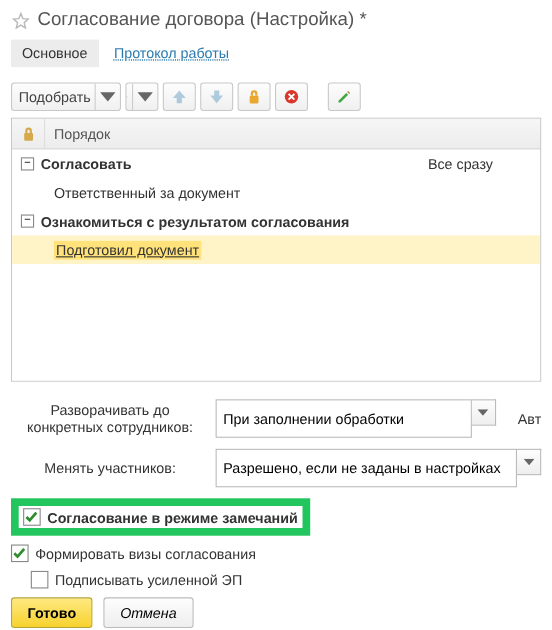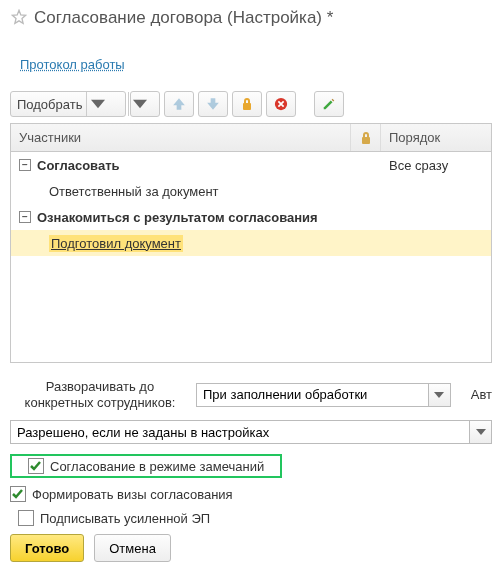--- a/index.html
+++ b/index.html
@@ -4,42 +4,42 @@
 <style>
   * { box-sizing: border-box; margin: 0; padding: 0; }
   body {
     font-family: Arial, sans-serif;
     font-size: 13px;
     color: #333;
     background: #fff;
     width: 502px;
     padding: 8px 10px;
   }
-  .header-row { display: flex; align-items: flex-start; margin-bottom: 24px; }
+  .header-row { display: flex; align-items: flex-end; margin-bottom: 8px; }
   .star { width: 18px; height: 18px; margin-right: 6px; display:flex; align-items:center; justify-content:center; }
   .star svg { width: 16px; height: 16px; }
   h1.title { font-size: 17px; font-weight: 400; color: #555; }
   .tabs { display:flex; gap: 4px; margin-bottom: 14px; }
   .tab { padding: 5px 10px; font-size: 13px; }
   .tab.active { background: #ececec; }
   .tab.link { color: #2a7ab0; text-decoration: underline dotted; cursor: pointer; }
   .toolbar { display:flex; align-items:center; gap: 4px; margin-bottom: 6px; }
   .tbtn {
     border: 1px solid #c8c8c8;
     background: linear-gradient(#fdfdfd,#f0f0f0);
     height: 26px;
     display:flex; align-items:center; justify-content:center;
     border-radius: 3px;
     padding: 0 6px;
     cursor: pointer;
     font-size: 13px;
     color: #444;
   }
   .tbtn.icon { width: 30px; padding:0; }
-  .tbtn.split { padding-right: 16px; }
+  .tbtn.split { padding-right: 0; }
   .tbtn .dd { border-left: 1px solid #ccc; margin-left:4px; padding:0 4px; height:100%; display:flex; align-items:center; }
   .tbtn svg { width:14px; height:14px; }
   .tbtn.disabled svg { opacity: .35; }
   .tbtn.disabled { color:#aaa; }
   .toolbar-gap { width: 10px; }
 
   .grid-wrap { border:1px solid #c8c8c8; margin-bottom: 16px; }
   .grid-head { display:flex; background: linear-gradient(#f6f6f6,#ececec); border-bottom:1px solid #c8c8c8; }
   .gh-cell { padding: 6px 8px; font-size: 13px; color:#555; border-right:1px solid #ddd; display:flex; align-items:center; }
   .gh-cell:last-child { border-right:none; }
@@ -55,49 +55,50 @@
   .grow.group .gcell.col-p { font-weight:bold; }
   .expander { width:12px; height:12px; border:1px solid #888; display:inline-flex; align-items:center; justify-content:center; margin-right:6px; font-size:10px; line-height:1; color:#555; }
   .indent { display:inline-block; width:30px; }
   .grow.selected { background: #fff4c8; }
   .cell-highlight { background:#ffe27a; padding:1px 2px;text-decoration:underline; }
 
   .form-row { display:flex; align-items:center; margin-bottom:10px; gap:6px; }
   .form-label { width: 180px; font-size:13px; color:#333; line-height:1.2;text-align:center; }
   .select-wrap { flex:1; display:flex; }
   .select-input {
-    flex:1; border:1px solid #bbb; height:24px; padding:2px 6px; font-size:13px;
+    flex:1; border:1px solid #bbb; height:35px; padding:2px 6px; font-size:13px;
     background:#fff;
   }
   .select-btn { width:22px; height:24px; border:1px solid #bbb; border-left:none;
     background:linear-gradient(#fdfdfd,#eee); display:flex; align-items:center; justify-content:center; cursor:pointer; }
   .trailing { margin-left:14px; color:#333; }
 
   .check-row { display:flex; align-items:center; margin-bottom:8px; gap:6px; }
   .check-box { width:16px; height:16px; border:1px solid #888; display:flex; align-items:center; justify-content:center; background:#fff; cursor:pointer; }
   .check-box svg { width:12px; height:12px; }
-  .check-row.highlight { border:2px solid #22c55e; padding:2px 16px; width:max-content; }
+  .check-row.highlight { border:7px solid #22c55e; padding:2px 4px; width:max-content;font-weight:bold; }
 
   .btn-row { display:flex; gap:10px; }
   .btn { height:28px; padding:0 14px; border:1px solid #b5a63b; background:linear-gradient(#ffe981,#f7d22e); font-size:13px; font-weight:bold; cursor:pointer; border-radius:3px; }
-  .btn.secondary { background:linear-gradient(#fdfdfd,#eee); border-color:#bbb; font-weight:normal; }
+  .btn.secondary { background:linear-gradient(#fdfdfd,#eee); border-color:#bbb; font-weight:normal;font-style:italic; }
 </style>
 </head>
 <body>
 
 <div class="header-row">
   <span class="star">
     <svg viewBox="0 0 24 24">
         <path fill="none" stroke="#bbb" stroke-width="2" d="M12 2l2.7 6.9 7.3.6-5.5 4.8 1.7 7.2L12 17.8 5.8 21.5l1.7-7.2L2 9.5l7.3-.6z"></path>
       </svg>
   </span>
   <h1 class="title">Согласование договора (Настройка) *</h1>
 </div>
 
 <div class="tabs">
+  <div class="tab active">Основное</div>
   <div class="tab link">Протокол работы</div>
 </div>
 
 <div class="toolbar">
   <div class="tbtn split">
     <span>Подобрать</span>
     <span class="dd">
       <svg viewBox="0 0 10 6">
           <path fill="#666" d="M0 0h10L5 6z"></path>
         </svg>
@@ -140,21 +141,20 @@
   <div class="tbtn icon">
     <svg viewBox="0 0 16 16">
         <path fill="#3fa83f" d="M2 12l8-8 2 2-8 8H2z"></path>
         <path fill="#b5863a" d="M11 3l2 2 1-1-2-2z"></path>
       </svg>
   </div>
 </div>
 
 <div class="grid-wrap">
   <div class="grid-head">
-    <div class="gh-cell col-p">Участники</div>
     <div class="gh-cell col-lock">
       <svg width="12" height="14" viewBox="0 0 12 14">
           <rect x="2" y="6" width="8" height="7" rx="1" fill="#d6a94a"></rect>
           <path fill="none" stroke="#d6a94a" stroke-width="2" d="M4 6V4a2 2 0 014 0v2"></path>
         </svg>
     </div>
     <div class="gh-cell col-order">Порядок</div>
   </div>
   <div class="grid-body">
 
@@ -203,20 +203,21 @@
     <div class="select-btn">
       <svg width="10" height="6" viewBox="0 0 10 6">
           <path fill="#666" d="M0 0h10L5 6z"></path>
         </svg>
     </div>
   </div>
   <div class="trailing">Авт</div>
 </div>
 
 <div class="form-row">
+  <div class="form-label">Менять участников:</div>
   <div class="select-wrap">
     <input class="select-input" readonly="" value="Разрешено, если не заданы в настройках" style="">
     <div class="select-btn">
       <svg width="10" height="6" viewBox="0 0 10 6">
           <path fill="#666" d="M0 0h10L5 6z"></path>
         </svg>
     </div>
   </div>
 </div>
 
@@ -231,21 +232,21 @@
 
 <div class="check-row">
   <span class="check-box">
     <svg viewBox="0 0 12 12">
         <path fill="none" stroke="#2e8b2e" stroke-width="2.5" d="M1 6l3 3 6-7"></path>
       </svg>
   </span>
   <span>Формировать визы согласования</span>
 </div>
 
-<div class="check-row" style="margin-left:8px;">
+<div class="check-row" style="margin-left:18px;">
   <span class="check-box"></span>
   <span>Подписывать усиленной ЭП</span>
 </div>
 
 <div class="btn-row">
   <button class="btn">Готово</button>
   <button class="btn secondary">Отмена</button>
 </div>
 
 </body></html>

